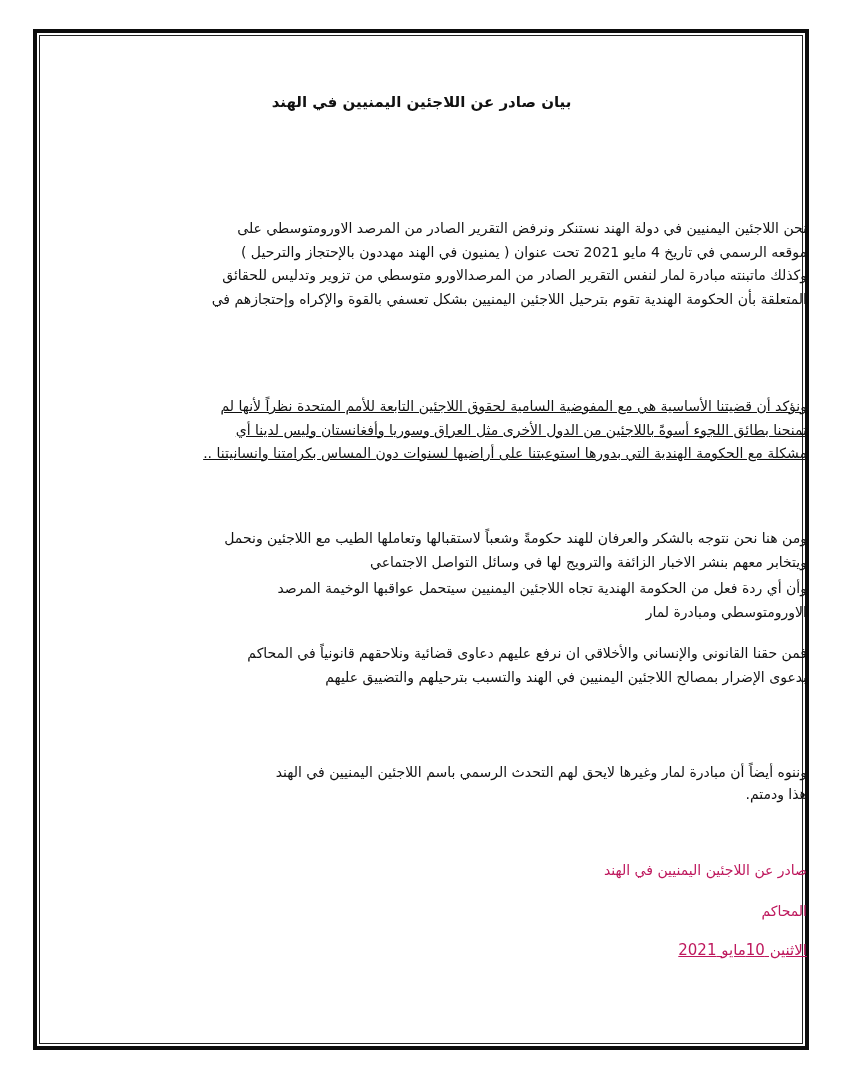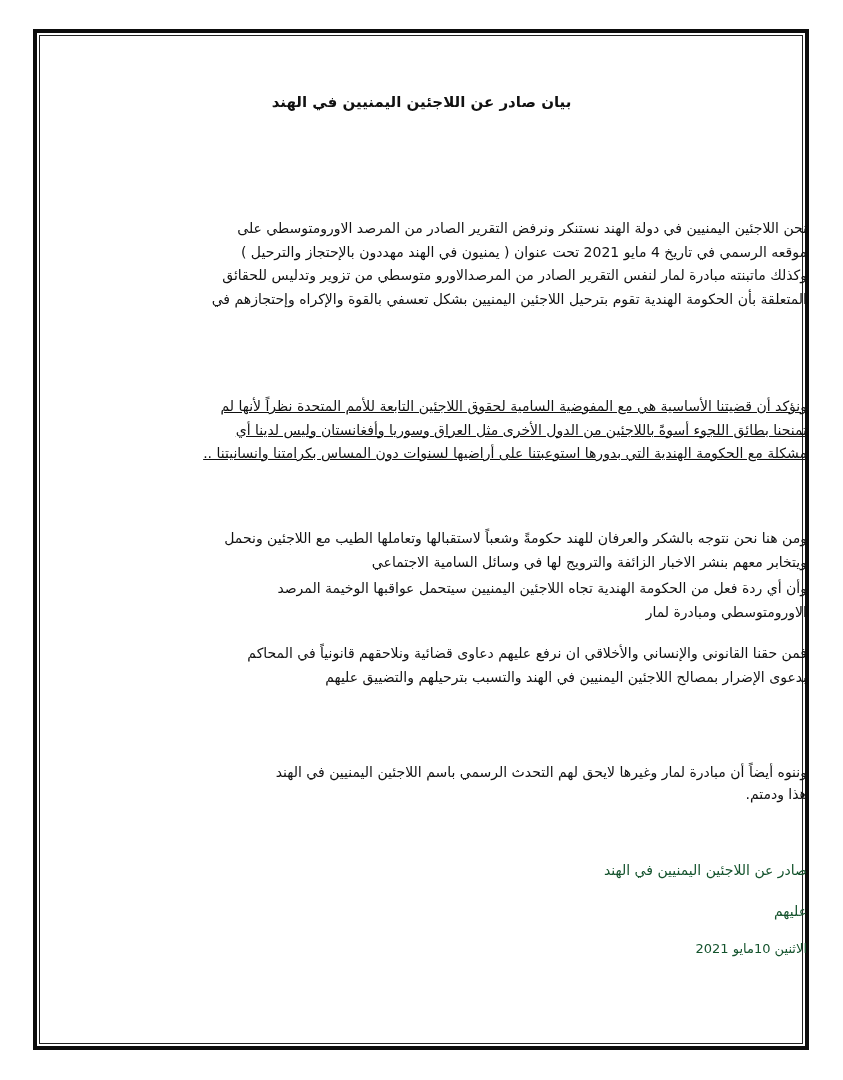--- a/index.html
+++ b/index.html
@@ -68,26 +68,26 @@
     .p5 { top: 642px; }
     .p6 { top: 761px; }
     .p7 { top: 783px; }
     .sig {
       position: absolute;
       right: 36px;
       direction: rtl;
       text-align: right;
       font-family: "DejaVu Sans", sans-serif;
       font-size: 14px;
-      color: #14532d;
+      color: #be185d;
       white-space: nowrap;
     }
     .sig1 { top: 862px; }
     .sig2 { top: 903px; }
-    .sig3 { top: 941px; font-size: 13px; }
+    .sig3 { top: 941px; font-size: 15px; text-decoration: underline; }
   </style>
 </head>
 <body>
 
 <div class="page-frame">
   <div class="page-inner"></div>
 </div>
 
 <div class="title">بيان صادر عن اللاجئين اليمنيين في الهند</div>
 
@@ -99,21 +99,21 @@
 </div>
 
 <div class="para p2">
   <span class="line">ونؤكد أن قضيتنا الأساسية هي مع المفوضية السامية لحقوق اللاجئين التابعة للأمم المتحدة نظراً لأنها لم</span>
   <span class="line">تمنحنا بطائق اللجوء أسوةً باللاجئين من الدول الأخرى مثل العراق وسوريا وأفغانستان وليس لدينا أي</span>
   <span class="line">مشكلة مع الحكومة الهندية التي بدورها استوعبتنا على أراضيها لسنوات دون المساس بكرامتنا وانسانيتنا ..</span>
 </div>
 
 <div class="para p3">
   <span class="line">ومن هنا نحن نتوجه بالشكر والعرفان للهند حكومةً وشعباً  لاستقبالها وتعاملها الطيب مع اللاجئين ونحمل</span>
-  <span class="line">ويتخابر معهم بنشر الاخبار الزائفة والترويج لها في وسائل السامية الاجتماعي</span>
+  <span class="line">ويتخابر معهم بنشر الاخبار الزائفة والترويج لها في وسائل التواصل الاجتماعي</span>
 </div>
 
 <div class="para p4">
   <span class="line">وأن أي ردة فعل من الحكومة الهندية تجاه اللاجئين اليمنيين سيتحمل عواقبها  الوخيمة  المرصد</span>
   <span class="line">الاورومتوسطي ومبادرة لمار</span>
 </div>
 
 <div class="para p5">
   <span class="line">فمن حقنا القانوني والإنساني  والأخلاقي ان نرفع عليهم دعاوى قضائية ونلاحقهم قانونياً في المحاكم</span>
   <span class="line">بدعوى الإضرار بمصالح اللاجئين اليمنيين في الهند والتسبب بترحيلهم والتضييق عليهم</span>
@@ -121,14 +121,14 @@
 
 <div class="para p6">
   <span class="line">وننوه أيضاً أن مبادرة لمار وغيرها لايحق لهم التحدث الرسمي باسم اللاجئين اليمنيين في الهند</span>
 </div>
 
 <div class="para p7" style="top:783px;">
   <span class="line">هذا ودمتم.</span>
 </div>
 
 <div class="sig sig1">صادر عن اللاجئين اليمنيين في الهند</div>
-<div class="sig sig2">عليهم</div>
+<div class="sig sig2">المحاكم</div>
 <div class="sig sig3">الاثنين 10مايو 2021</div>
 
 </body></html>

